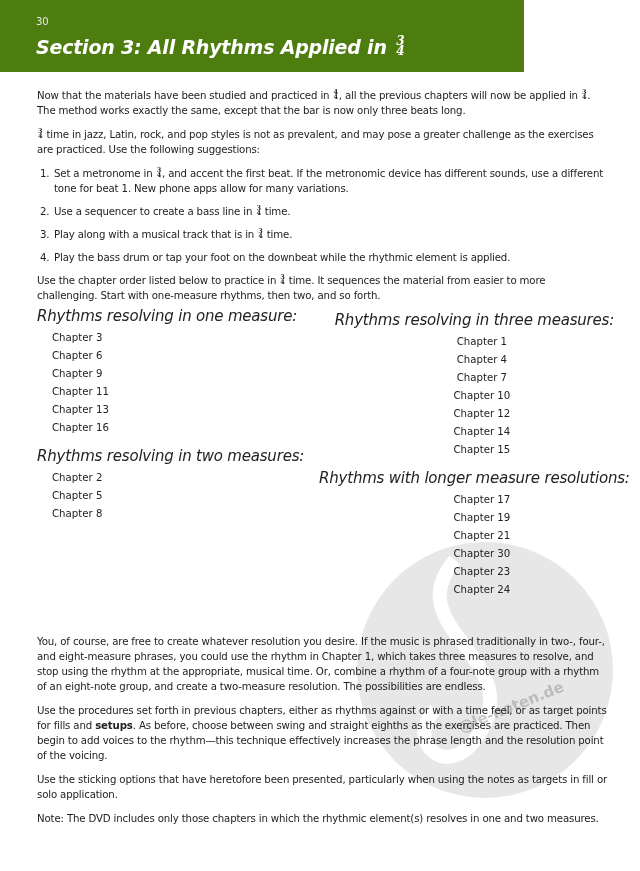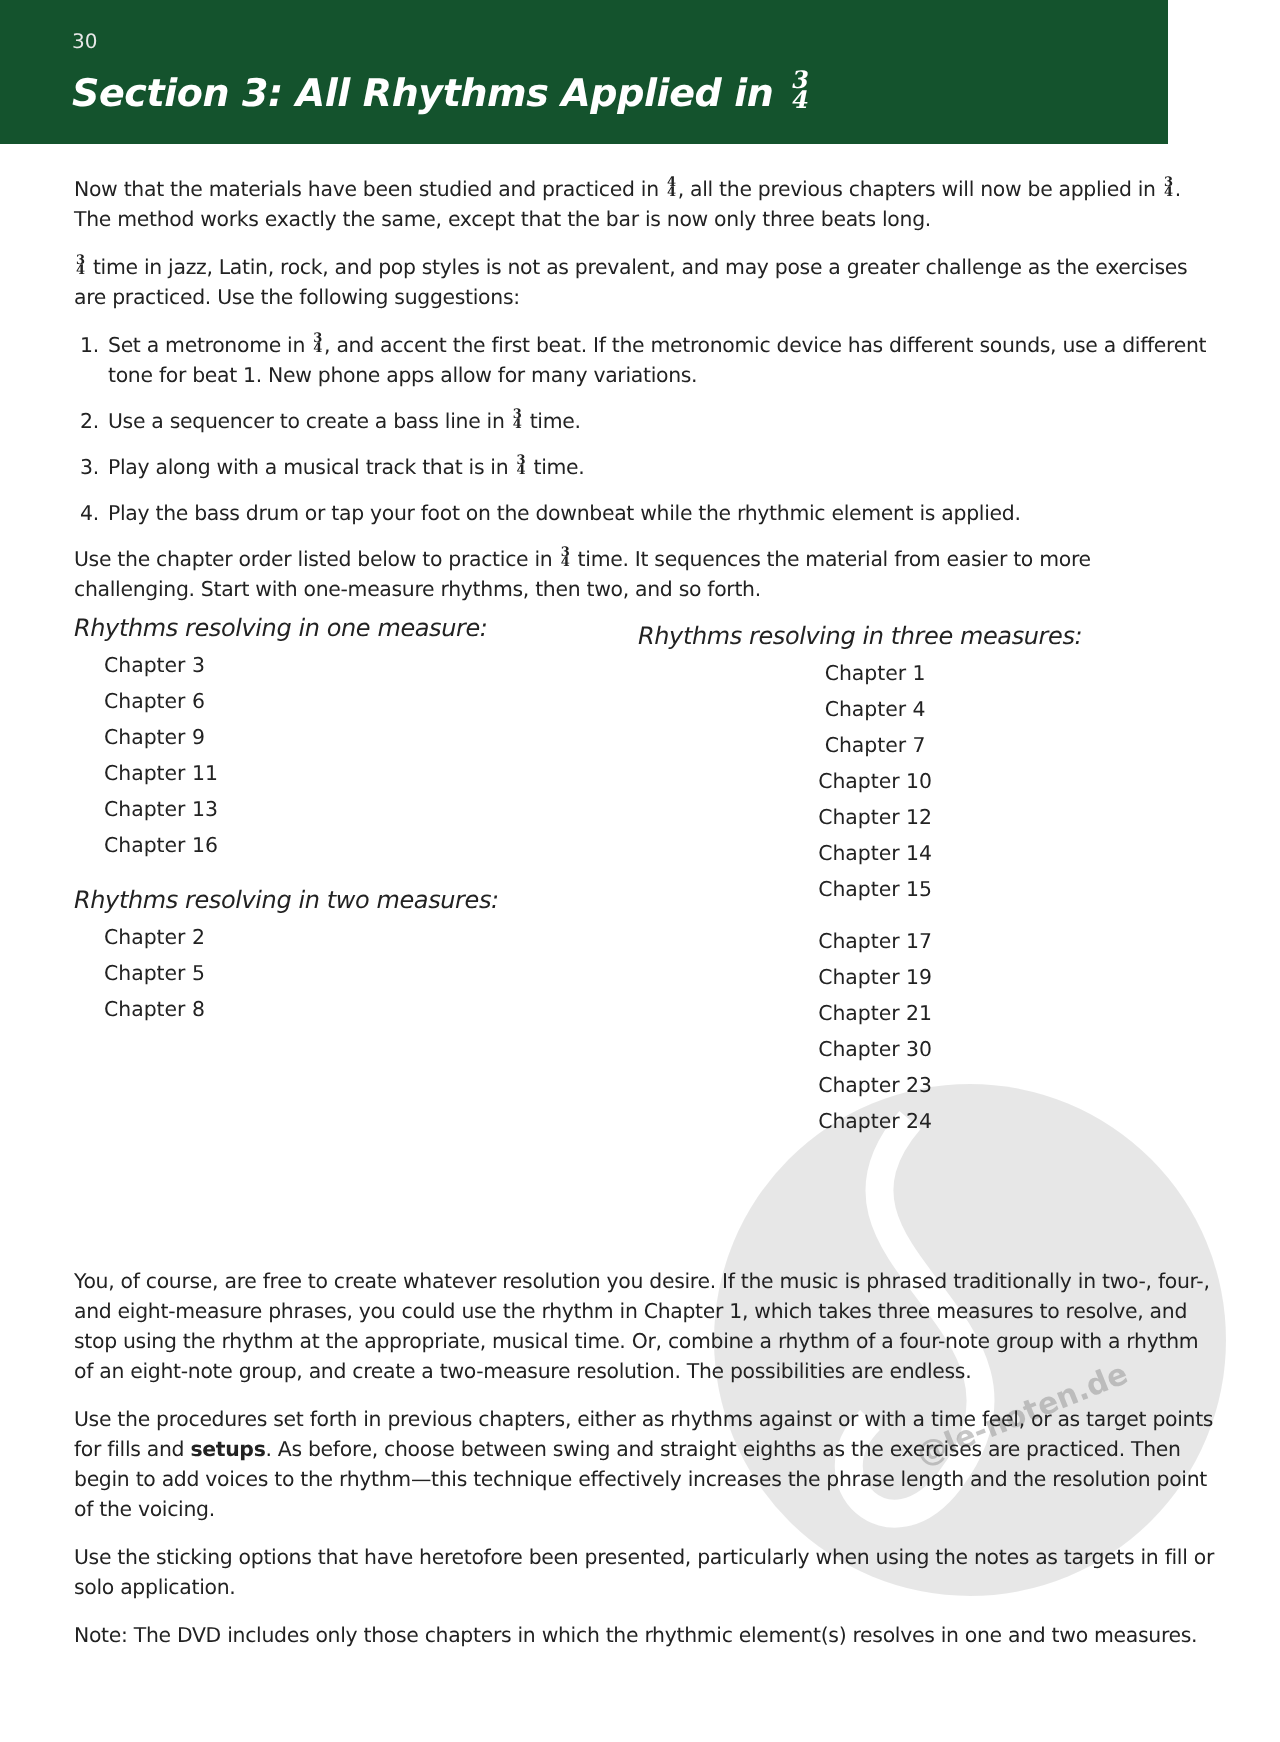--- a/index.html
+++ b/index.html
@@ -2,22 +2,22 @@
 <html><head>
   <meta charset="utf-8">
   <style>
     html, body { margin: 0; padding: 0; }
     body {
       width: 640px; height: 871px; overflow: hidden; position: relative;
       background: #ffffff; color: #222222;
       font-family: "DejaVu Sans", sans-serif;
     }
     .header {
-      position: absolute; left: 0; top: 0; width: 584px; height: 72px;
-      background: #14532d; color: #ffffff;
+      position: absolute; left: 0; top: 0; width: 524px; height: 72px;
+      background: #4d7c0f; color: #ffffff;
     }
     .page-num {
       position: absolute; left: 36px; top: 16px;
       font-size: 10px; color: #e8e8e8;
     }
     .title {
       position: absolute; left: 36px; top: 36px;
       font-size: 19px; font-weight: bold; letter-spacing: -0.2px;
       white-space: nowrap;
       font-style: italic;
@@ -40,21 +40,21 @@
     ol.suggestions li { position: relative; padding-left: 17px; margin-bottom: 8px; }
     ol.suggestions li .num { position: absolute; left: 3px; top: 0; }
 
     .cols {
       position: absolute; left: 37px; top: 307px; width: 570px; height: 320px;
     }
     .col { position: absolute; top: 0; }
     .col.left { left: 0; }
     .col.right { left: 282px; }
     .group-title {
-      font-style: italic; font-size: 12px; letter-spacing: -0.2px;
+      font-style: italic; font-size: 15px; letter-spacing: -0.2px;
       margin: 0 0 6px 0; white-space: nowrap;
     }
     .chapter-list { list-style: none; margin: 0; padding: 0 0 0 15px; }
     .chapter-list li { font-size: 10.2px; height: 18px; line-height: 14px; }
     .group { margin-bottom: 8px; }
 
     .lower {
       position: absolute; left: 37px; top: 634px; width: 570px;
       font-size: 10.2px; line-height: 15px; letter-spacing: -0.15px;
     }
@@ -158,20 +158,21 @@
           <li>Chapter 1</li>
           <li>Chapter 4</li>
           <li>Chapter 7</li>
           <li>Chapter 10</li>
           <li>Chapter 12</li>
           <li>Chapter 14</li>
           <li>Chapter 15</li>
         </ul>
     </div>
     <div class="group">
+      <div class="group-title">Rhythms with longer measure resolutions:</div>
       <ul class="chapter-list">
           <li>Chapter 17</li>
           <li>Chapter 19</li>
           <li>Chapter 21</li>
           <li>Chapter 30</li>
           <li>Chapter 23</li>
           <li>Chapter 24</li>
         </ul>
     </div>
   </div>

